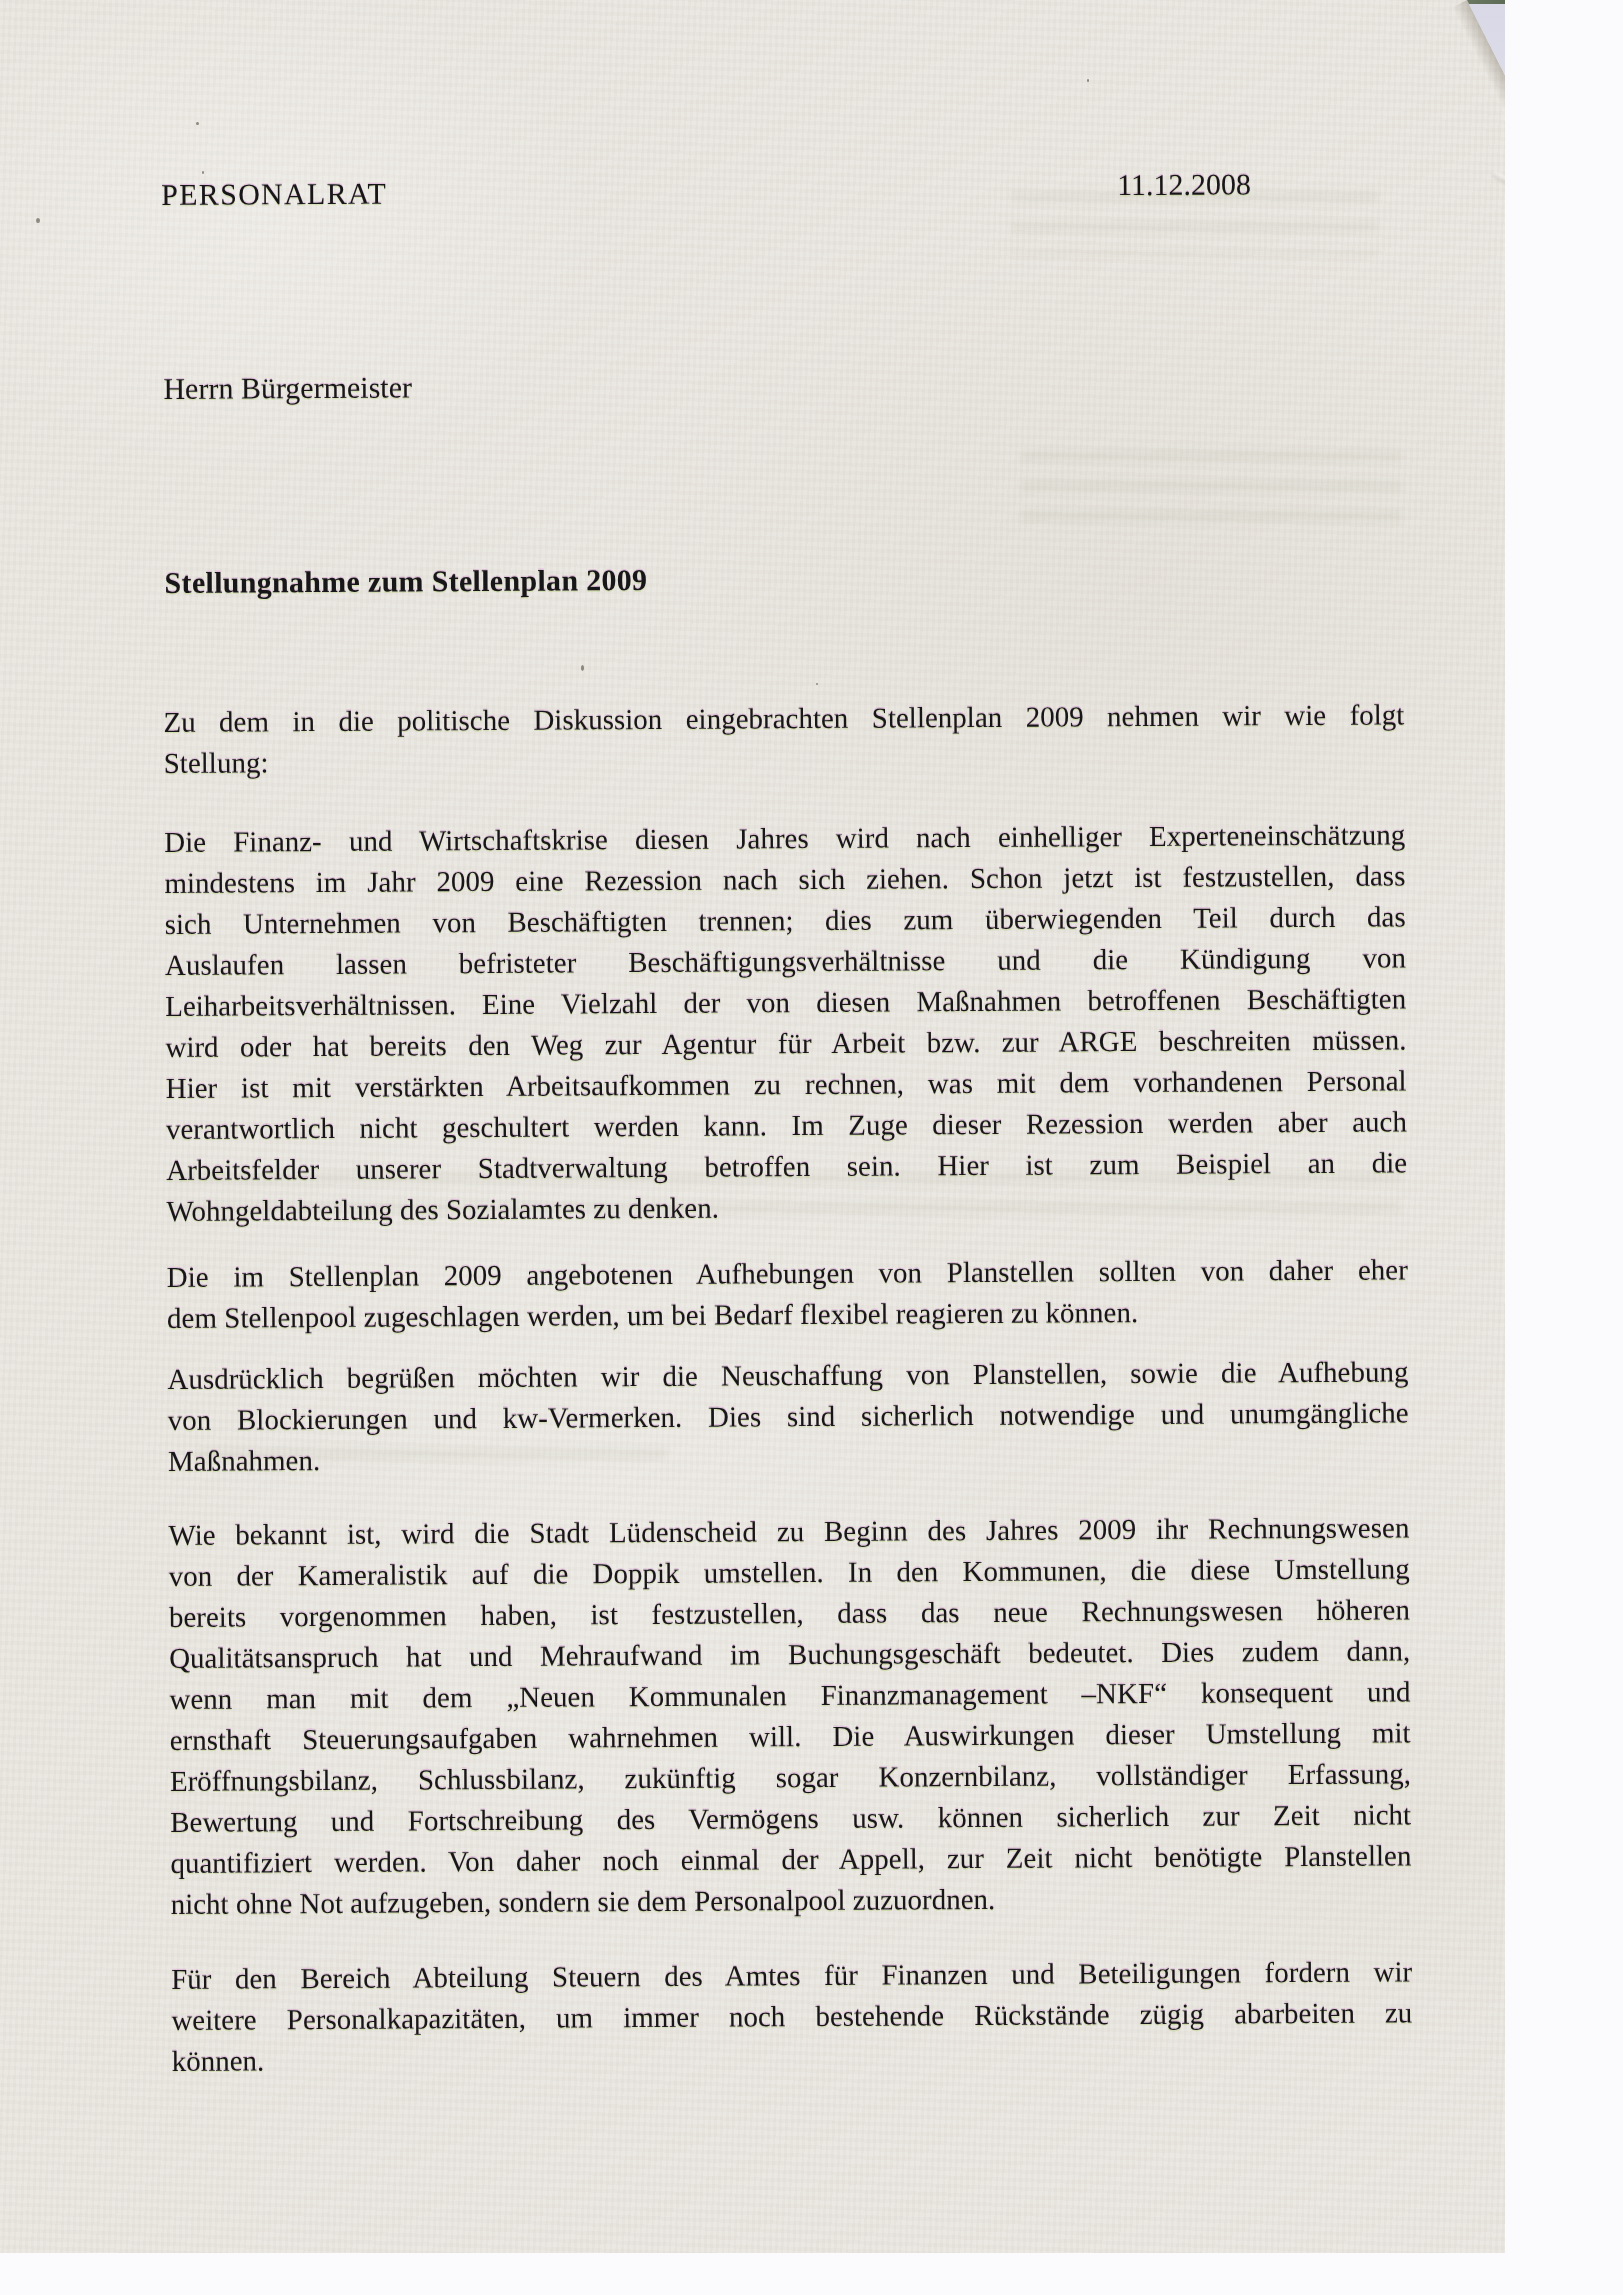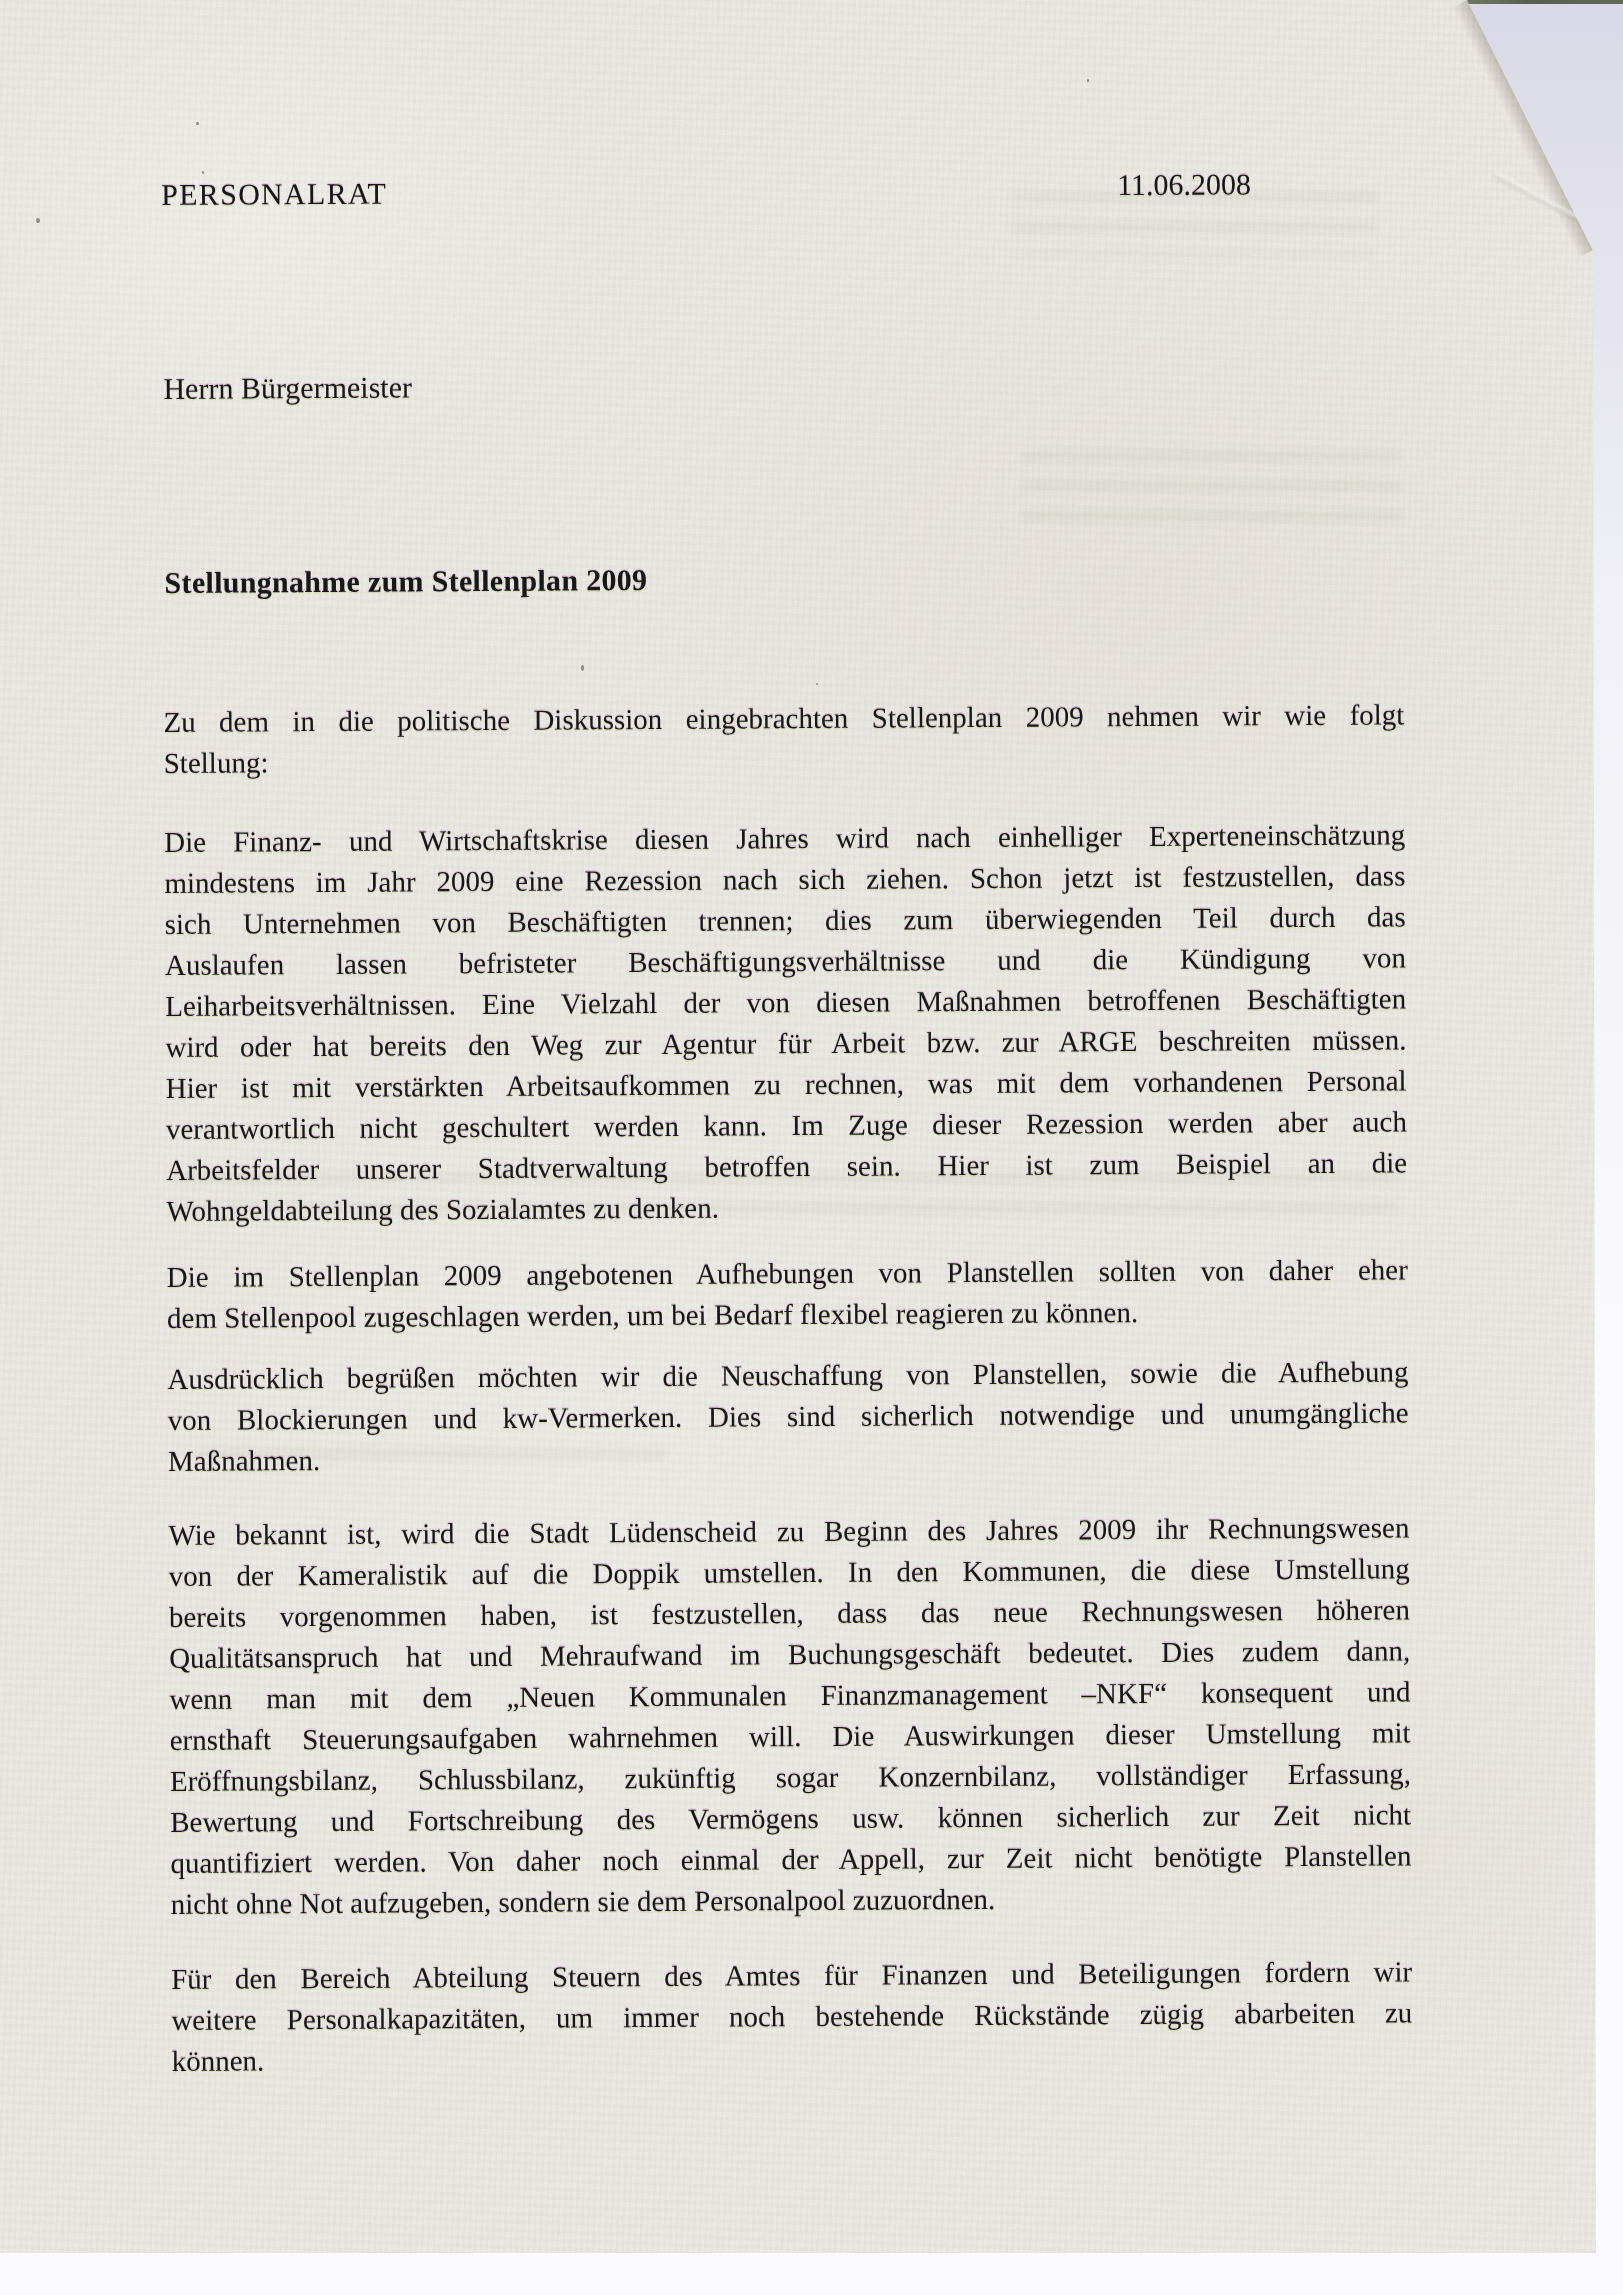--- a/index.html
+++ b/index.html
@@ -1,18 +1,18 @@
 <!DOCTYPE html>
 <html lang="de" style="font-size:10.5px"><head>
 <meta charset="utf-8">
 <style>
   html, body { margin: 0; padding: 0; background: #fbfbfd; }
   body { width: 1623px; height: 2295px; font-family: "Liberation Serif", "DejaVu Serif", serif; }
 
-  .scan { position: relative; width: 1623px; height: 2295px; overflow: hidden; background: #fbfbfd; }
+  .scan { position: relative; width: 1505px; height: 2295px; overflow: hidden; background: #fbfbfd; }
 
   
   .backdrop-right {
     position: absolute; left: 1420px; top: 0; width: 203px; height: 1440px;
     background: linear-gradient(to bottom, #d9d8e6 0px, #e4e3ee 275px, #f0f0f6 589px, rgba(251,251,253,0) 1440px);
   }
   
   .top-edge-strip {
     position: absolute; left: 1465px; top: 0; width: 158px; height: 3.9px;
     background: linear-gradient(to right, #6c7a62, #55614e 40%, #5e6b57);
@@ -95,21 +95,21 @@
     <div class="speck" style="left:202px; top:171px;  width:2px; height:2.6px;"></div>
     <div class="speck" style="left:581px; top:665px; width:3.3px; height:5.9px;"></div>
     <div class="speck" style="left:816px;top:683px; width:2px; height:2px;"></div>
     <div class="speck" style="left:406px; top:1378px; width:2px; height:2px;"></div>
     <div class="speck" style="left:1087px;top:79px;  width:2px; height:2.6px;"></div>
   </div>
 
   <div class="content">
 
     <div class="hdr-sender ink">PERSONALRAT</div>
-    <div class="hdr-date ink">11.06.2008</div>
+    <div class="hdr-date ink">11.12.2008</div>
     <div class="recipient ink">Herrn Bürgermeister</div>
     <div class="subject ink">Stellungnahme zum Stellenplan 2009</div>
 
     <div class="para p0 ink">
       <div class="line">Zu dem in die politische Diskussion eingebrachten Stellenplan 2009 nehmen wir wie folgt</div>
       <div class="line last">Stellung:</div>
     </div>
 
     <div class="para p1 ink">
       <div class="line">Die Finanz- und Wirtschaftskrise diesen Jahres wird nach einhelliger Experteneinschätzung</div>

